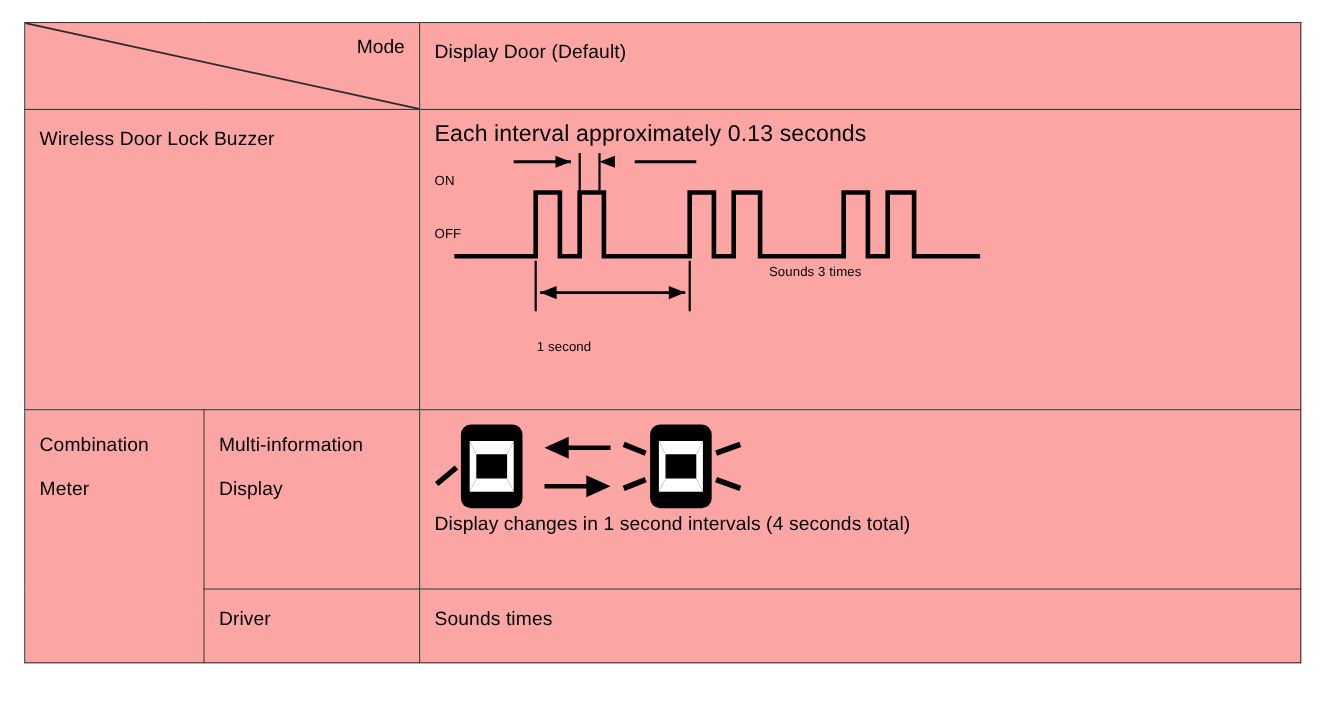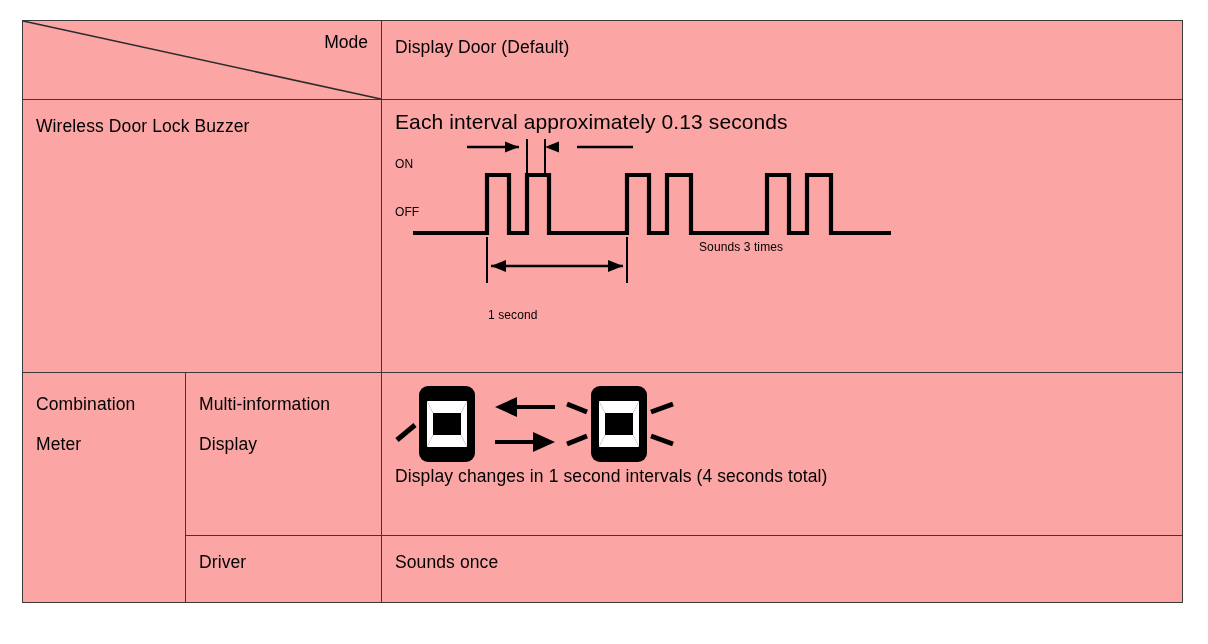--- a/index.html
+++ b/index.html
@@ -261,19 +261,19 @@
             </div>
           </div>
         </td>
       </tr>
 
       <tr class="row-h-last">
         <td>
           <div class="cell-pad">Driver</div>
         </td>
         <td>
-          <div class="cell-pad">Sounds once</div>
+          <div class="cell-pad">Sounds times</div>
         </td>
       </tr>
 
     </tbody>
   </table>
 </div>
 
 </body></html>

